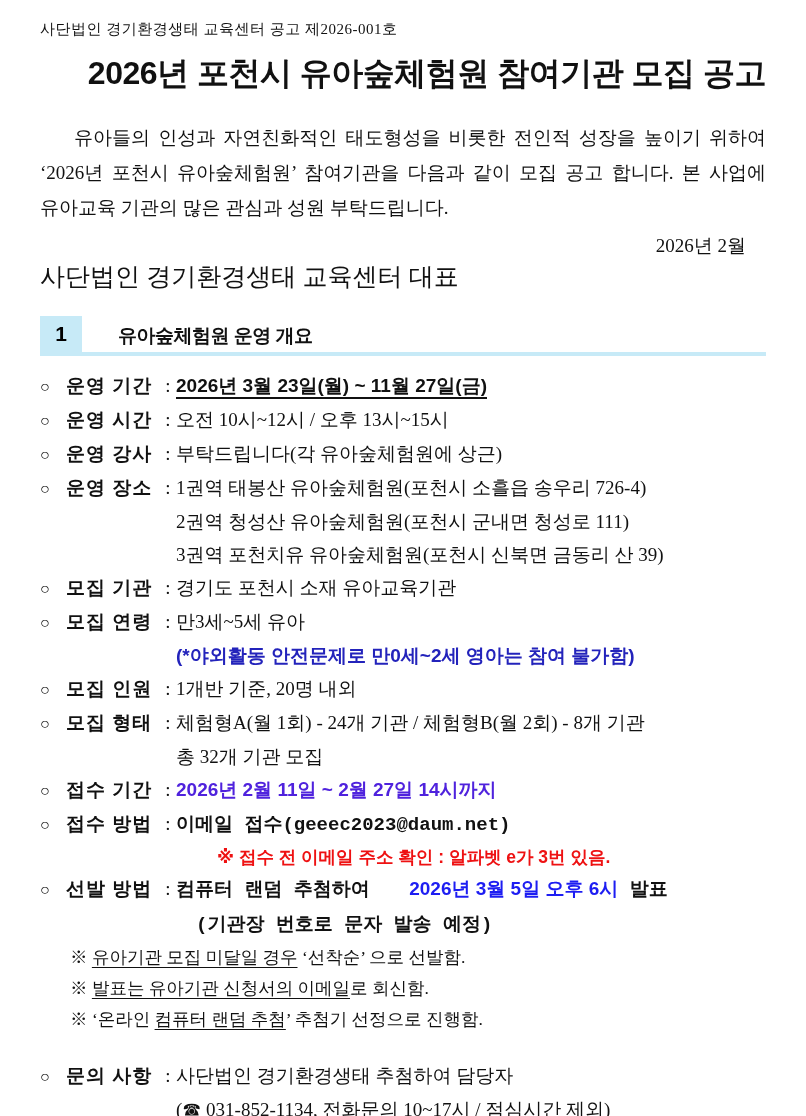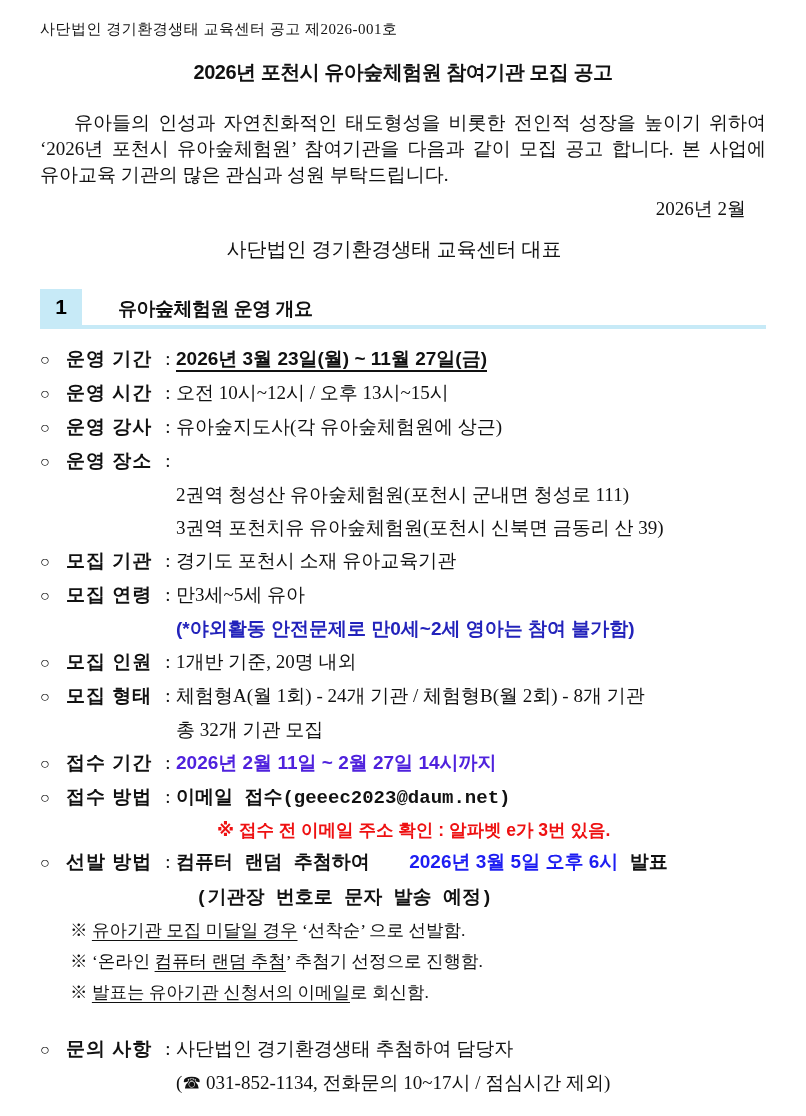--- a/index.html
+++ b/index.html
@@ -14,30 +14,30 @@
   html,body{background:#ffffff;}
   body{
     width:806px;height:1116px;overflow:hidden;
     font-family:"Liberation Serif","DejaVu Serif",serif;
     color:var(--ink);
   }
   .page{width:806px;height:1116px;padding:20px 40px 20px 40px;}
 
   .notice-no{font-size:15px;letter-spacing:.5px;}
   .doc-title{
-    margin-top:20px;text-align:center;
+    margin-top:13px;text-align:right;
     font-family:"Liberation Sans","DejaVu Sans",sans-serif;
-    font-weight:800;font-size:20px;letter-spacing:-.5px;
+    font-weight:800;font-size:32px;letter-spacing:-.5px;
   }
   .intro{
-    margin-top:24px;font-size:19px;line-height:26px;
+    margin-top:24px;font-size:19px;line-height:35px;
     text-align:justify;text-indent:34px;word-break:keep-all;
   }
   .date-line{margin-top:8px;text-align:right;font-size:19px;padding-right:20px;}
-  .sign-line{margin-top:12px;text-align:center;font-size:20px;line-height:31px;padding-right:18px;}
+  .sign-line{margin-top:2px;text-align:left;font-size:25px;line-height:31px;padding-right:18px;}
 
   .section-header{
     margin-top:24px;display:flex;align-items:flex-end;
     border-bottom:4px solid var(--accent);
   }
   .num-box{
     width:42px;height:36px;background:var(--accent);
     font-family:"Liberation Sans","DejaVu Sans",sans-serif;
     font-weight:700;font-size:21px;color:#000;
     display:flex;align-items:center;justify-content:center;
@@ -106,26 +106,27 @@
       <div class="row item">
         <span class="bullet">○</span>
         <span class="lbl">운영 시간</span>
         <span class="colon">:</span>
         <span class="val"><span class="s-plain">오전 10시~12시 / 오후 13시~15시</span></span>
       </div>
       <div class="row item">
         <span class="bullet">○</span>
         <span class="lbl">운영 강사</span>
         <span class="colon">:</span>
-        <span class="val"><span class="s-plain">유아숲지도사(각 유아숲체험원에 상근)</span></span>
+        <span class="val"><span class="s-plain">부탁드립니다(각 유아숲체험원에 상근)</span></span>
       </div>
       <div class="row item">
         <span class="bullet">○</span>
         <span class="lbl">운영 장소</span>
         <span class="colon">:</span>
+        <span class="val"><span class="s-plain">1권역 태봉산 유아숲체험원(포천시 소흘읍 송우리 726-4)</span></span>
       </div>
       <div class="row cont">
         <span class="ind"></span>
         <span class="val"><span class="s-plain">2권역 청성산 유아숲체험원(포천시 군내면 청성로 111)</span></span>
       </div>
       <div class="row cont">
         <span class="ind"></span>
         <span class="val"><span class="s-plain">3권역 포천치유 유아숲체험원(포천시 신북면 금동리 산 39)</span></span>
       </div>
       <div class="row item">
@@ -183,24 +184,24 @@
         <span class="val"><span class="s-bold">컴퓨터 랜덤 추첨하여 </span><span class="s-bblue">2026년  3월  5일 오후 6시</span><span class="s-bold"> 발표</span></span>
       </div>
       <div class="row cont2">
         <span class="ind"></span>
         <span class="val"><span class="s-bold">(기관장 번호로 문자 발송 예정)</span></span>
       </div>
       <div class="row note">
         <span class="val"><span class="s-plain">※ </span><span class="s-u">유아기관 모집 미달일 경우</span><span class="s-plain"> ‘선착순’ 으로 선발함.</span></span>
       </div>
       <div class="row note">
+        <span class="val"><span class="s-plain">※ </span><span class="s-u">발표는 유아기관 신청서의 이메일</span><span class="s-plain">로 회신함.</span></span>
+      </div>
+      <div class="row note">
         <span class="val"><span class="s-plain">※ ‘온라인 </span><span class="s-u">컴퓨터 랜덤 추첨</span><span class="s-plain">’ 추첨기 선정으로 진행함.</span></span>
-      </div>
-      <div class="row note">
-        <span class="val"><span class="s-plain">※ </span><span class="s-u">발표는 유아기관 신청서의 이메일</span><span class="s-plain">로 회신함.</span></span>
       </div>
       <div class="spacer"></div>
       <div class="row item">
         <span class="bullet">○</span>
         <span class="lbl">문의 사항</span>
         <span class="colon">:</span>
         <span class="val"><span class="s-plain">사단법인 경기환경생태 추첨하여 담당자</span></span>
       </div>
       <div class="row cont">
         <span class="ind"></span>

